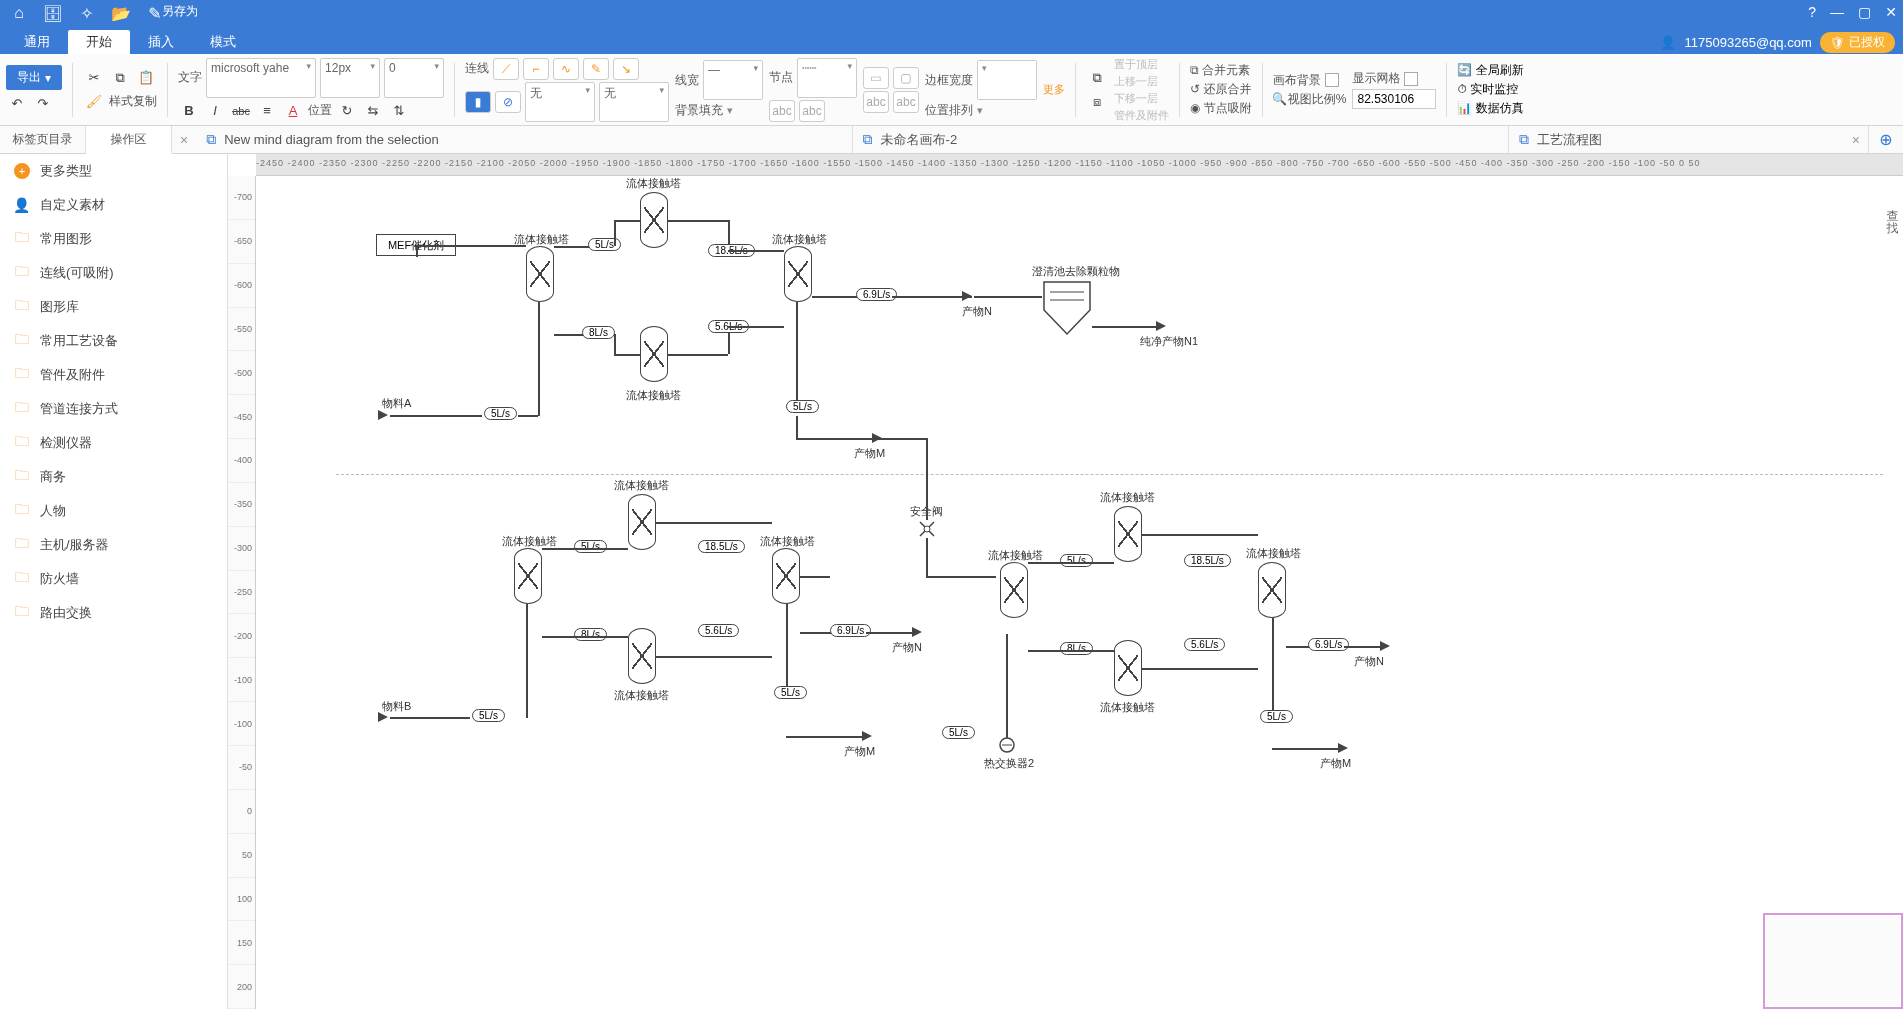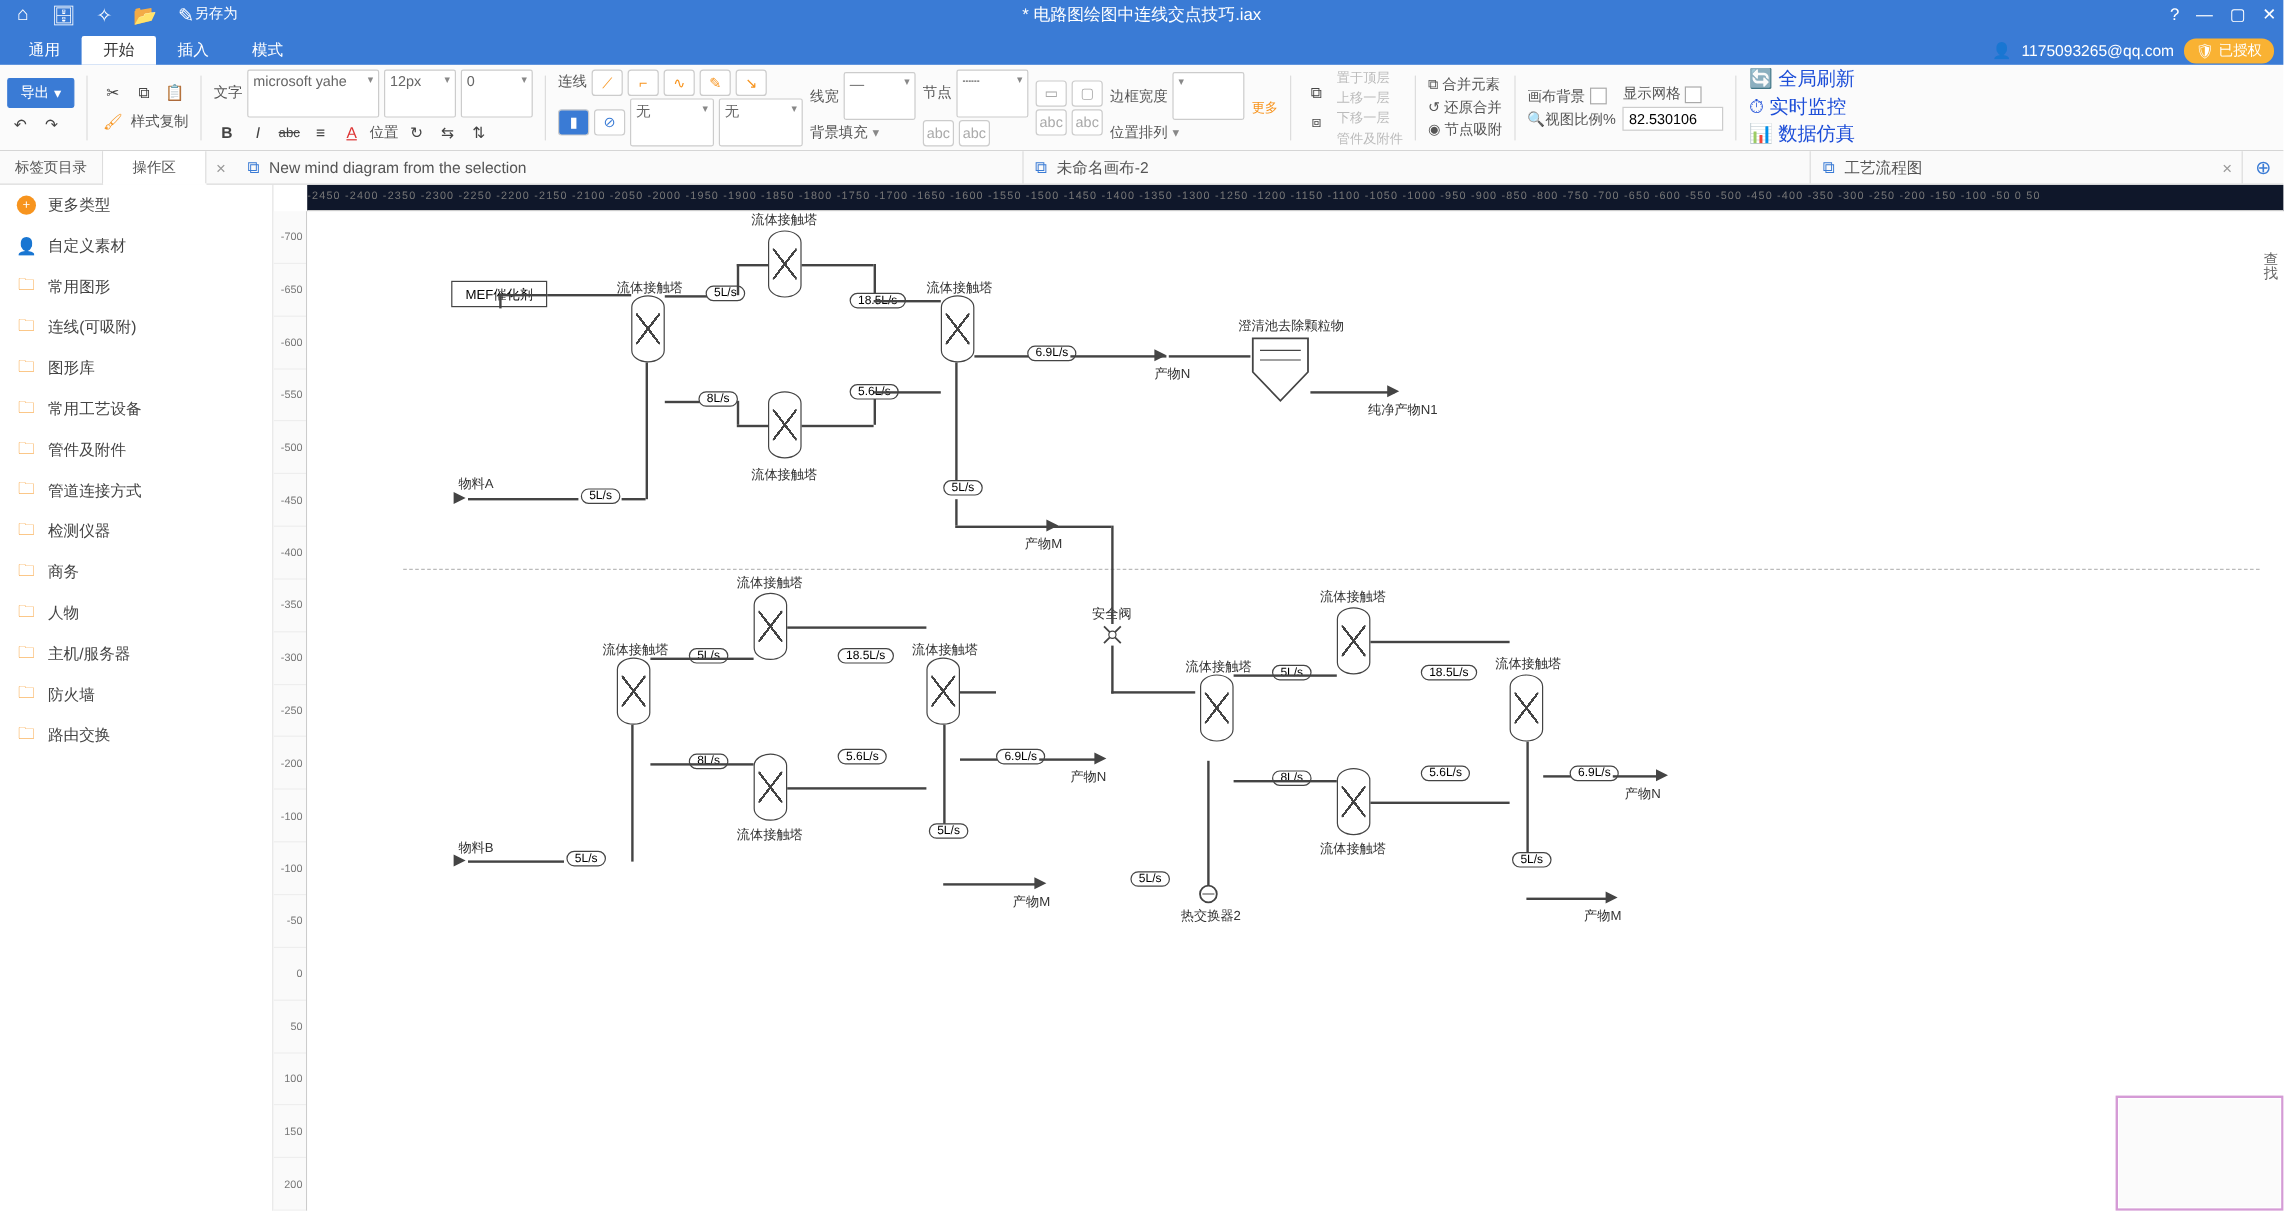--- a/index.html
+++ b/index.html
@@ -53,21 +53,21 @@
 .sidebar { width:228px; border-right:1px solid #ddd; background:#fff; display:flex; flex-direction:column;}
 .sbar-scroll{ flex:1; overflow:auto;}
 .sitem { display:flex; align-items:center; gap:10px; padding:8px 14px; font-size:13px; color:#444; cursor:pointer;}
 .sicon { width:16px; height:16px; display:flex; align-items:center; justify-content:center; font-size:14px;}
 .sicon.plus{ background:#f7941e; color:#fff; border-radius:50%; font-size:11px;}
 .sicon.user{ color:#f7941e;}
 .sicon.folder{ color:#f7941e;}
 .sbar-foot{ text-align:center; font-size:12px; color:#666; padding:8px 0; border-top:1px solid #eee;}
 
 .canvas-wrap { flex:1; position:relative; background:#fff; overflow:hidden;}
-.ruler-h { position:absolute; top:0; left:28px; right:0; height:22px; border-bottom:1px solid #ccc; background:#0f172a; font-size:9px; color:#777; white-space:nowrap; overflow:hidden; letter-spacing:1px; padding-top:4px;}
+.ruler-h { position:absolute; top:0; left:28px; right:0; height:22px; border-bottom:1px solid #ccc; background:#e5e5e5; font-size:9px; color:#777; white-space:nowrap; overflow:hidden; letter-spacing:1px; padding-top:4px;}
 .ruler-v { position:absolute; top:22px; left:0; bottom:0; width:28px; border-right:1px solid #ccc; background:#fafafa; font-size:9px; color:#777; display:flex; flex-direction:column;}
 .ruler-v span{ height:49px; display:flex; align-items:center; justify-content:flex-end; padding-right:3px; border-bottom:1px solid #eee;}
 .canvas { position:absolute; top:22px; left:28px; right:0; bottom:0; background:#fff;}
 .canvas .dashline{ position:absolute; left:80px; right:20px; top:298px; border-top:1.5px dashed #bbb;}
 .minimap{ position:absolute; right:0; bottom:0; width:140px; height:96px; border:2px solid #d59bd6; background:#fbfbfb; box-shadow:0 0 0 1px #fff inset;}
 .rsideicons{ position:absolute; right:0; top:160px; width:22px; display:flex; flex-direction:column; gap:12px; align-items:center;}
 .rsideicons span{ writing-mode:vertical-rl; font-size:12px; color:#666;}
 
 
 .node-box{ position:absolute; border:1.5px solid #444; background:#fff; font-size:11px; display:flex; align-items:center; justify-content:center; padding:3px 8px;}
@@ -89,21 +89,20 @@
 
 <div class="titlebar">
   <div class="qa">
     <span class="ticon">⌂</span>
     <span class="ticon">🗄</span>
     <span class="ticon">✧</span>
     <span class="ticon">📂</span>
     <span class="ticon">✎</span>
   </div>
   <span class="saveas">另存为</span>
-  <div class="title">* 电路图绘图中连线交点技巧.iax</div>
   <div class="winctl">
     <span>?</span>
     <span>—</span>
     <span>▢</span>
     <span>✕</span>
   </div>
   <div class="user">
     <span>👤</span>
     <span>1175093265@qq.com</span>
     <span class="badge-auth">🛡<span>已授权</span></span>
@@ -276,21 +275,21 @@
   <div class="rcol">
     <div class="rrow">
         <span class="lbl">显示网格</span>
         <span class="chk"></span>
       </div>
     <div class="rrow">
         <span class="nval">82.530106</span>
       </div>
   </div>
   <div class="rsep"></div>
-  <div class="rcol" style="font-size:16px;color:#1d4ed8">
+  <div class="rcol" style="font-size:12px;color:#000000">
     <span>🔄 <span>全局刷新</span></span>
     <span>⏱ <span>实时监控</span></span>
     <span>📊 <span>数据仿真</span></span>
   </div>
 </div>
 
 <div class="tabstrip">
   <div class="sidetab">标签页目录</div>
   <div class="sidetab active">操作区</div>
   <div class="closex">×</div>

